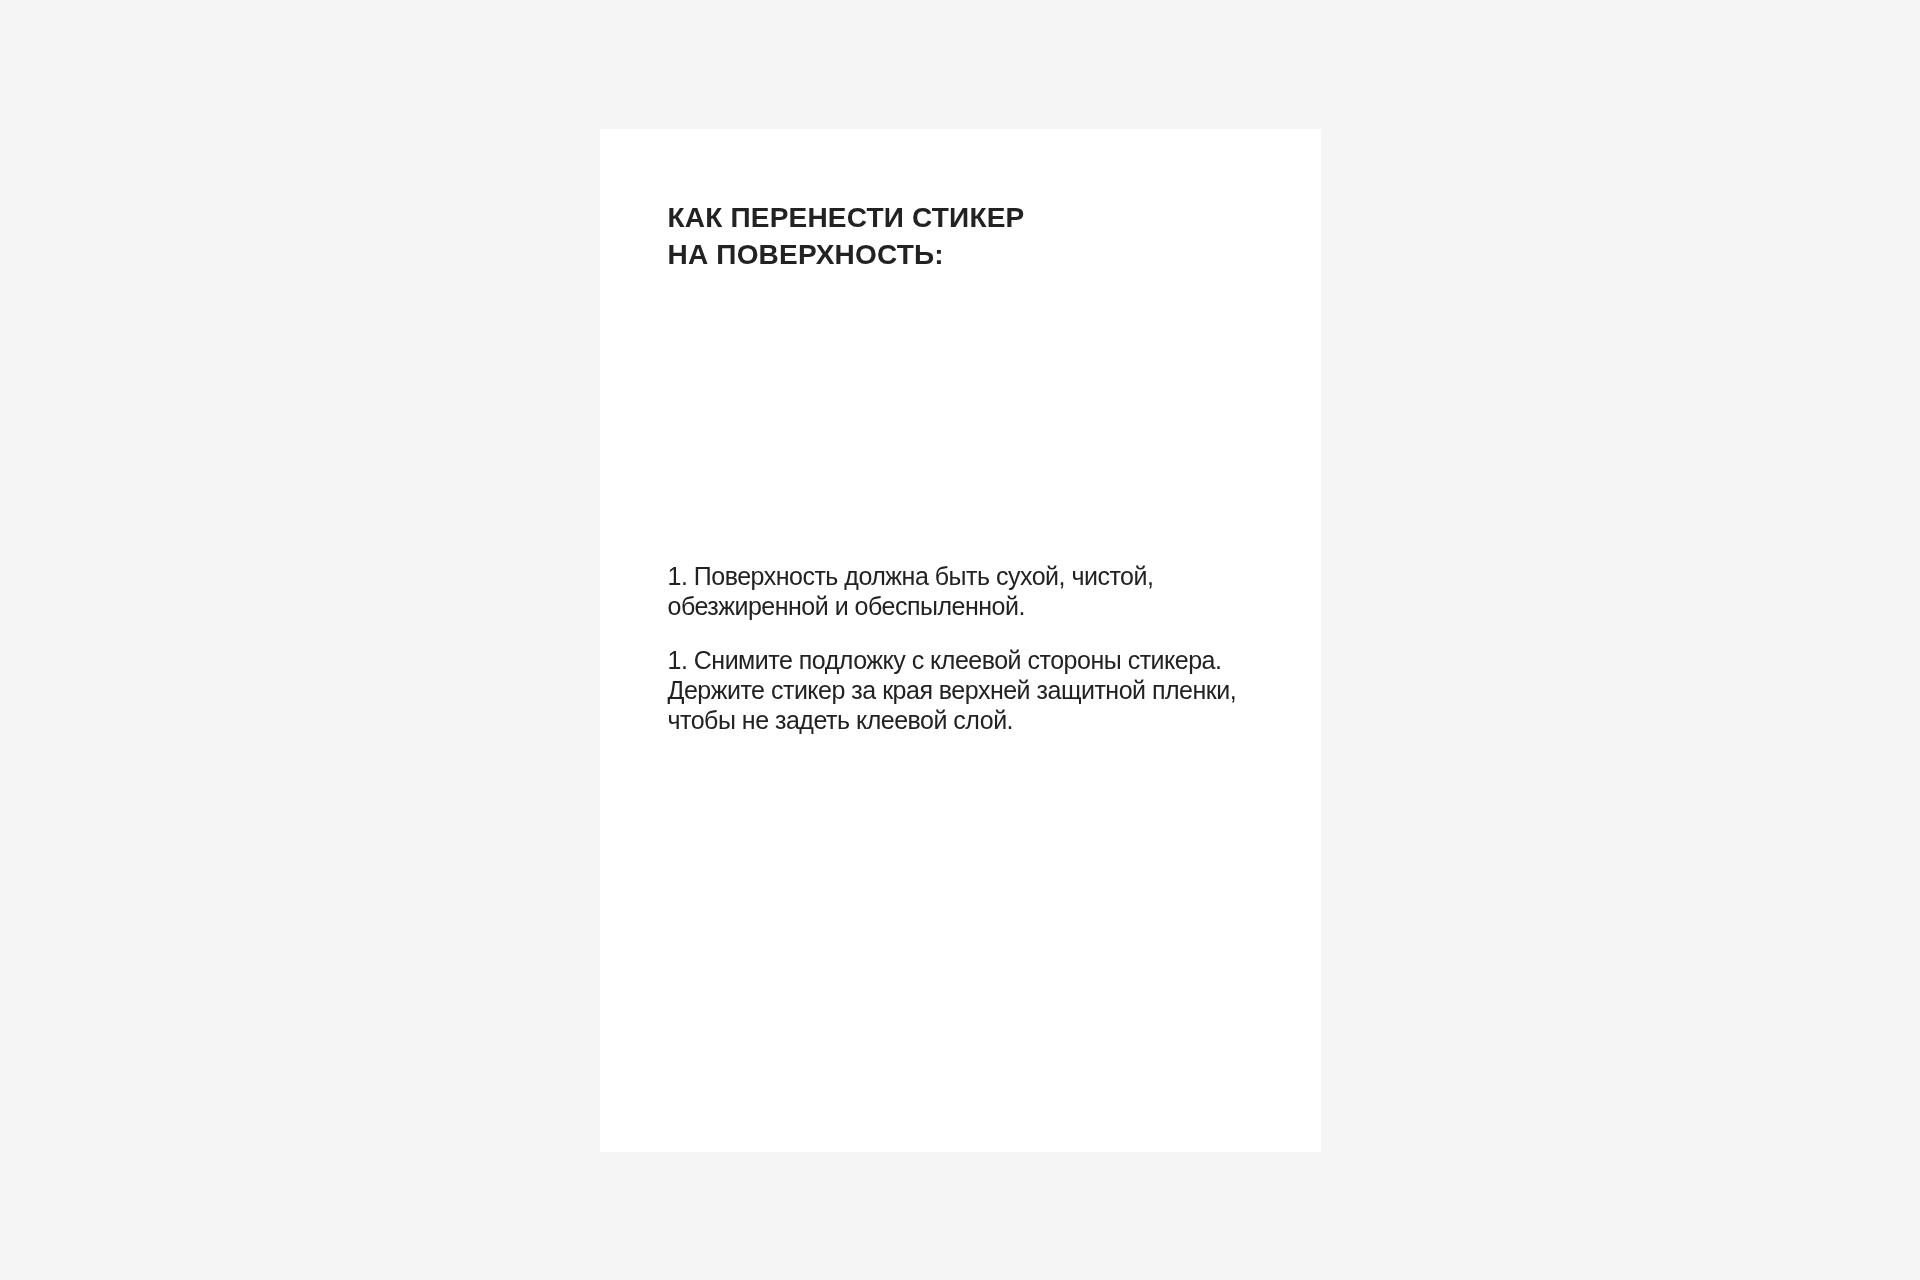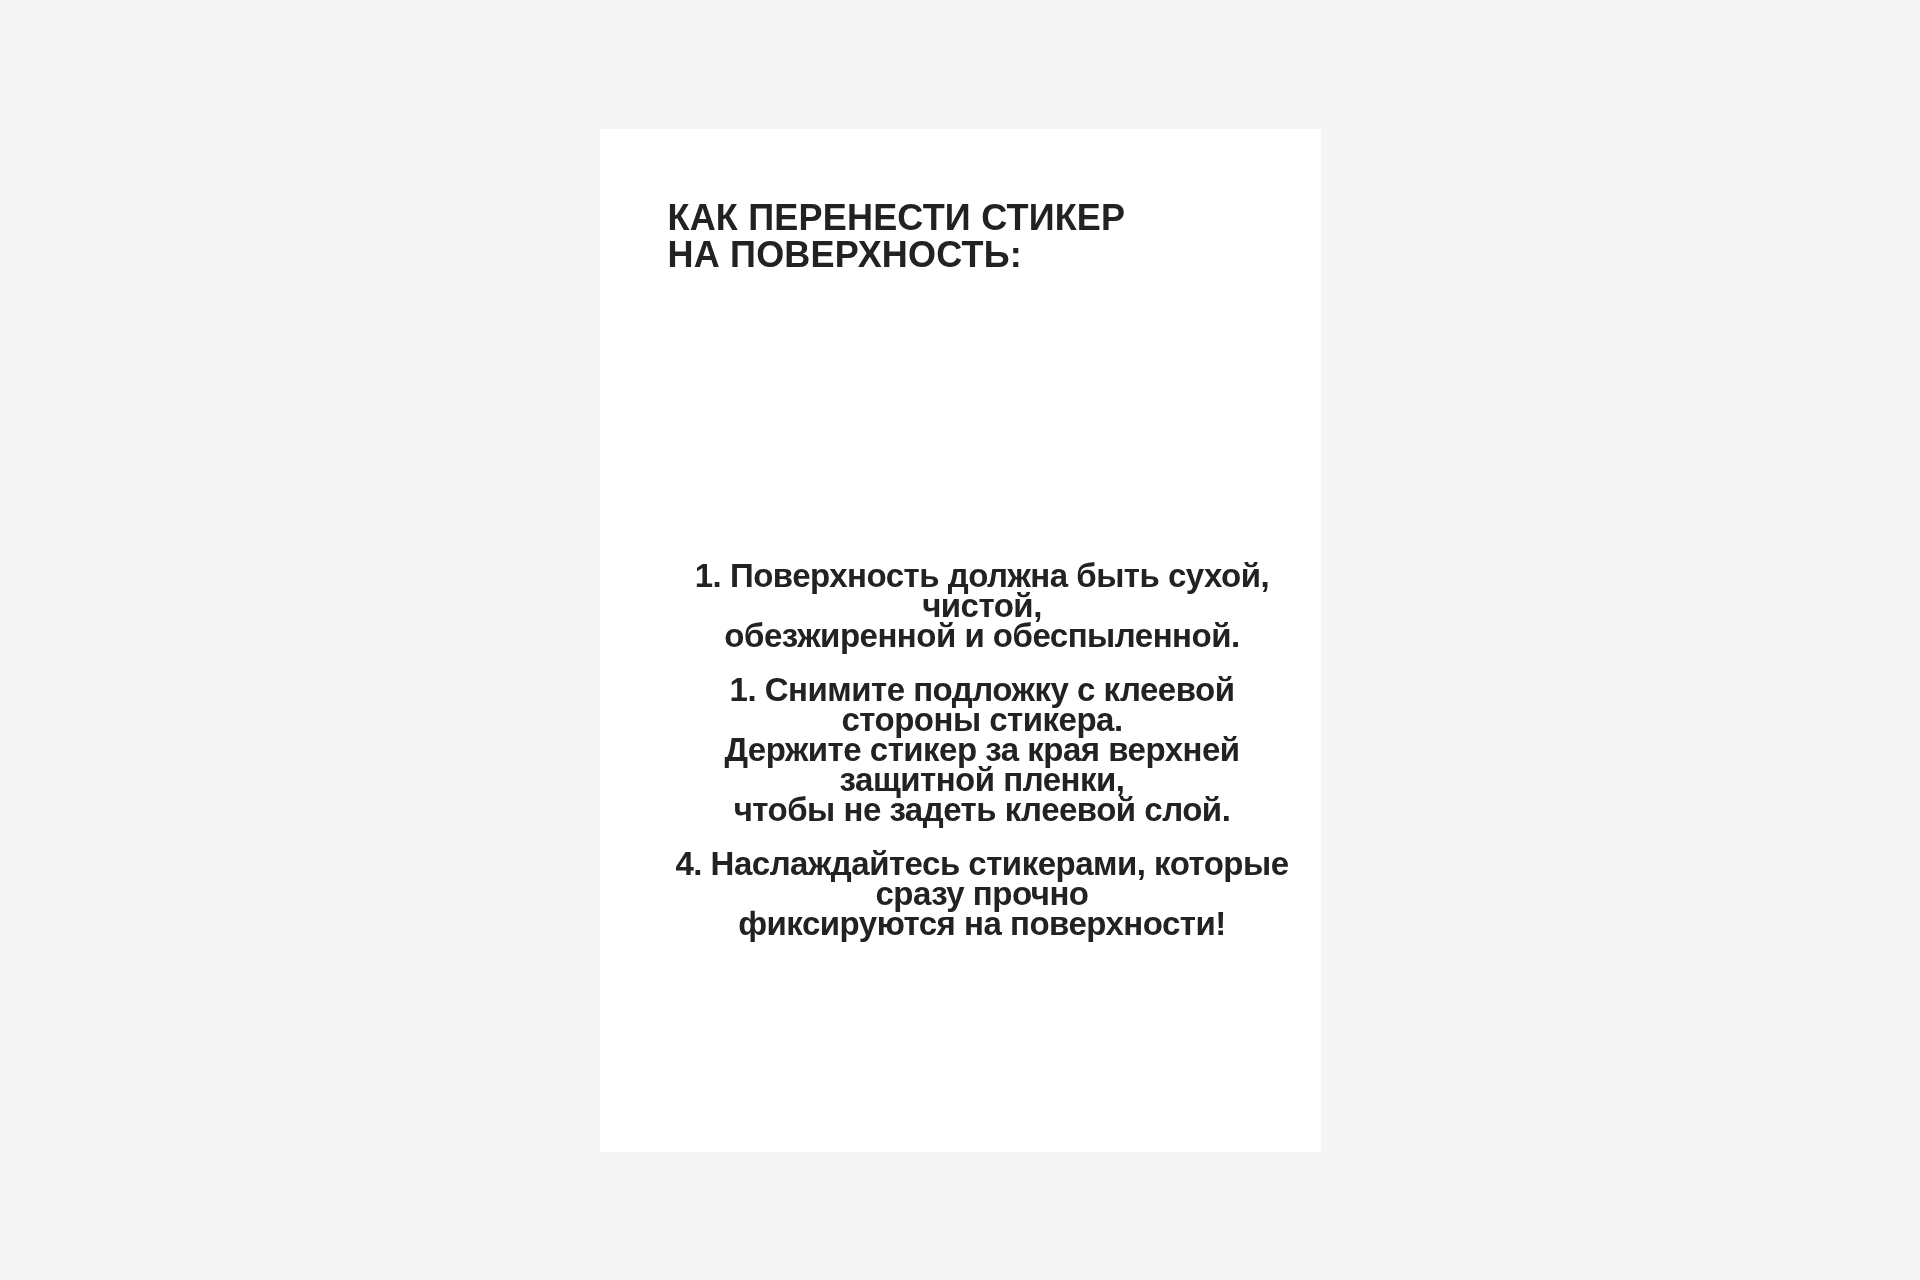--- a/index.html
+++ b/index.html
@@ -23,56 +23,53 @@
   .card {
     width: 721px;
     height: 1023px;
     background: var(--card_bg, #ffffff);
     box-sizing: border-box;
     padding: 70px 24px 0 68px;
   }
   .title {
     margin: 0;
     font-weight: 700;
-    font-size: 36px;
+    font-size: 28px;
     line-height: 37px;
     letter-spacing: 0.2px;
     color: var(--text, #222222);
     white-space: pre-line;
     text-transform: none;
   }
   .media-placeholder {
     height: 264px;
   }
   .step, .note {
     margin: 24px 0 0 0;
-    font-weight: 700;
-    font-size: 33px;
+    font-weight: 400;
+    font-size: 25px;
     line-height: 30px;
     letter-spacing: -0.5px;
     color: var(--text, #222222);
     white-space: pre-line;
-    text-align: center;
   }
 </style>
 </head>
 <body>
 
 <div class="canvas">
   <div class="card">
     <h1 class="title">КАК ПЕРЕНЕСТИ СТИКЕР
 НА ПОВЕРХНОСТЬ:</h1>
 
     <div class="media-placeholder"></div>
 
     <p class="step">1. Поверхность должна быть сухой, чистой,
 обезжиренной и обеспыленной.</p>
 
     <p class="step">1. Снимите подложку с клеевой стороны стикера.
 Держите стикер за края верхней защитной пленки,
 чтобы не задеть клеевой слой.</p>
 
 
-    <p class="step">4. Наслаждайтесь стикерами, которые сразу прочно
-фиксируются на поверхности!</p>
 
   </div>
 </div>
 
 </body></html>

